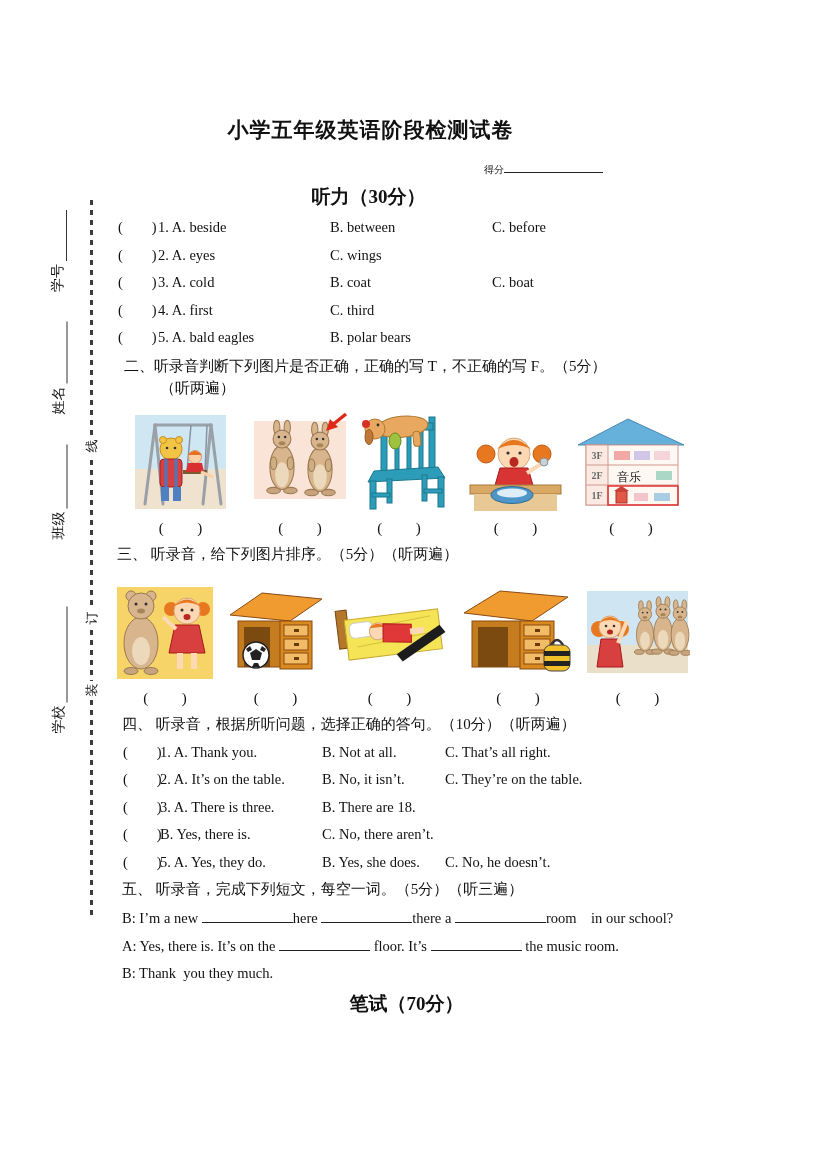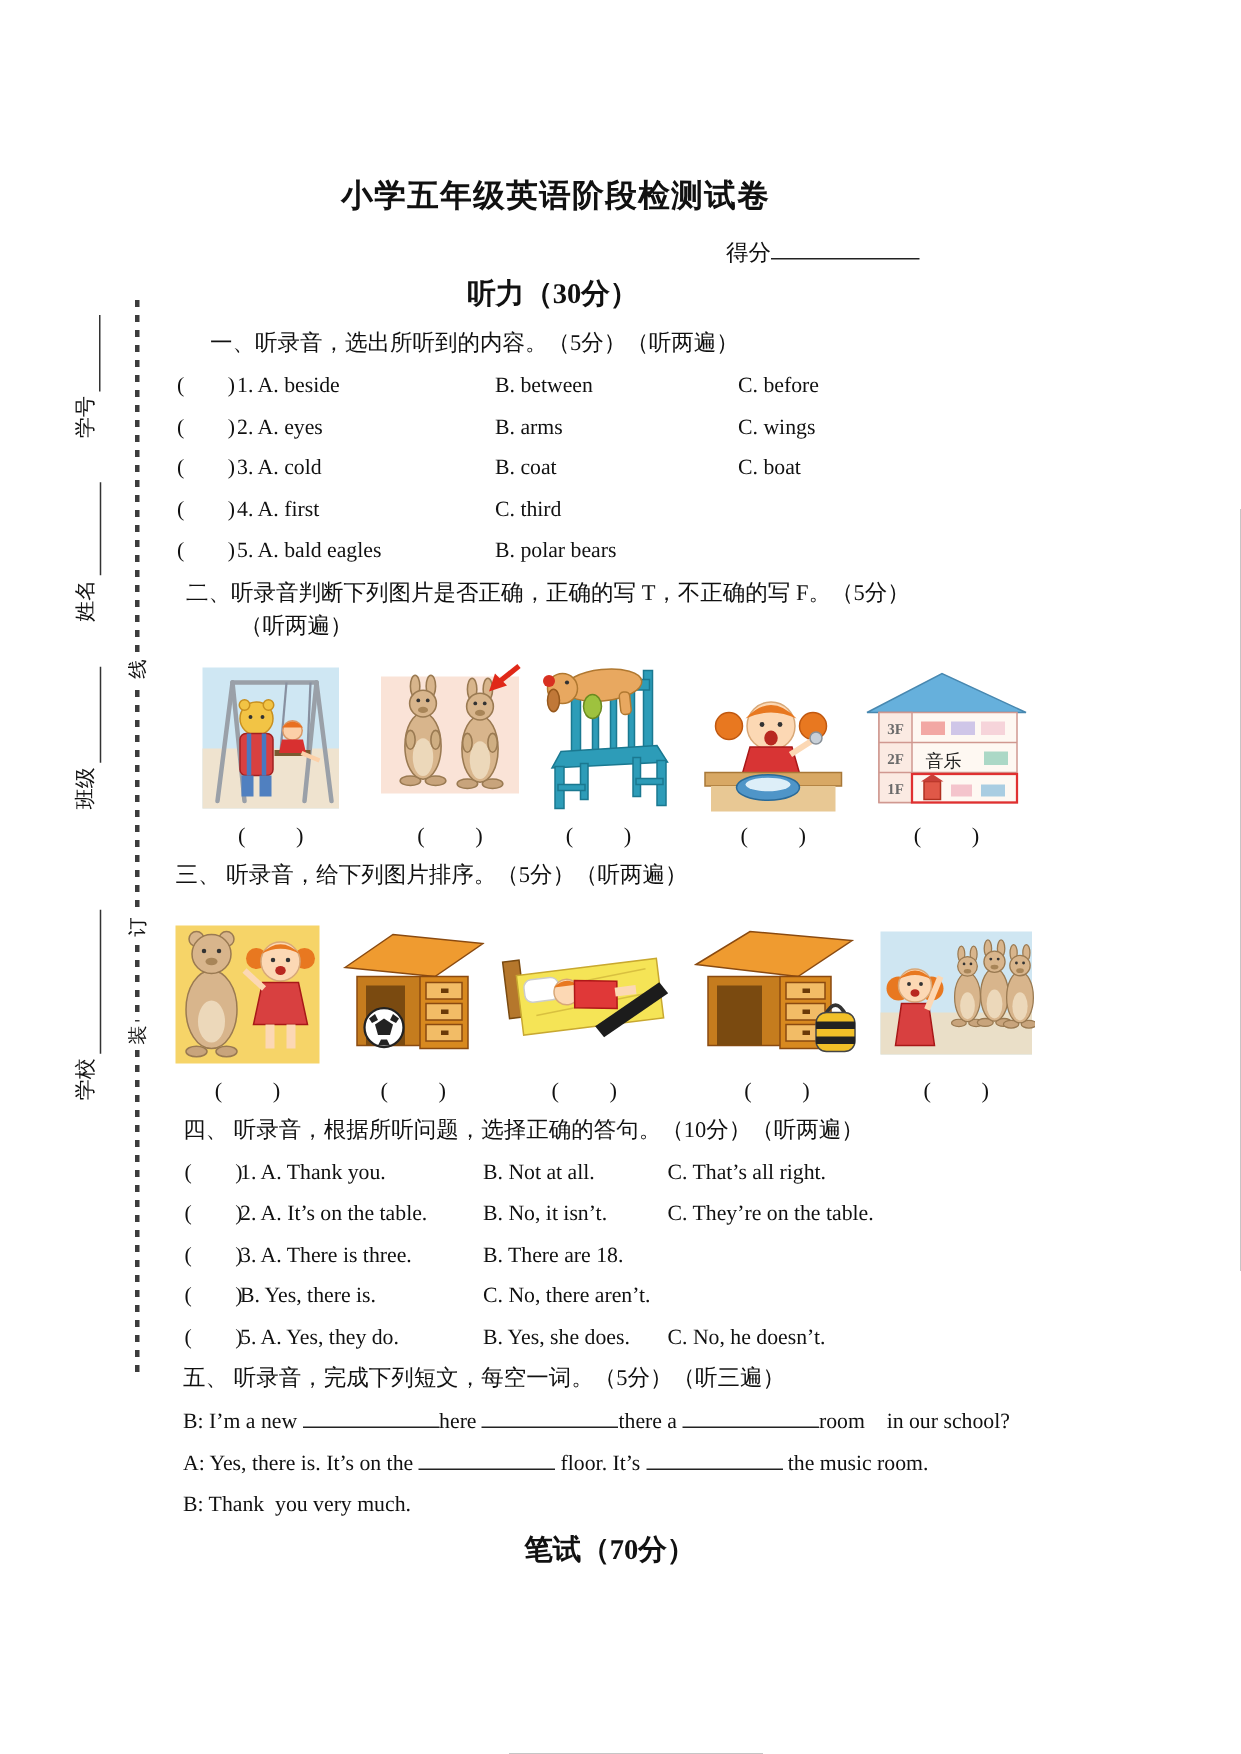--- a/index.html
+++ b/index.html
@@ -2,21 +2,21 @@
 <html><head>
 <meta charset="utf-8">
 <style>
   html,body{margin:0;padding:0;background:#9a9a9a;}
   .page{position:relative;width:827px;height:1169px;margin:0 auto;background:#ffffff;
         font-family:"Liberation Serif","DejaVu Serif",serif;color:#111;overflow:hidden;}
   .content{position:absolute;left:112px;top:0;width:625px;}
 
   .title{margin:116px 0 0;padding-right:108px;text-align:center;
          font-size:21px;font-weight:bold;letter-spacing:1px;line-height:28px;}
-  .score-row{margin:14px 0 0 372px;font-size:15px;height:22px;white-space:pre;}
+  .score-row{margin:14px 0 0 372px;font-size:10px;height:22px;white-space:pre;}
   .score-line{display:inline-block;width:99px;height:14px;border-bottom:1.5px solid #222;}
   .sec-head{margin:3px 0 0;padding-right:112px;text-align:center;
             font-size:19px;font-weight:bold;line-height:27px;}
   .sec-head.written{margin-top:2px;padding-right:36px;}
 
   .part-head{font-size:15px;line-height:22px;margin-top:3px;white-space:pre;}
   .ph1{margin-left:28px;margin-top:8px;}
   .ph2{margin-left:12px;}
   .ph2b{margin-left:48px;margin-top:0;}
   .ph3{margin-left:5px;margin-top:4px;}
@@ -82,24 +82,23 @@
   </div>
 
   <div class="content">
 
     <h1 class="title">小学五年级英语阶段检测试卷</h1>
 
     <div class="score-row"><span>得分</span><span class="score-line"></span></div>
 
     <h2 class="sec-head">听力（30分）</h2>
 
-    <div class="part-head ph1">一、听录音，选出所听到的内容。（5分）（听两遍）</div>
     <div class="rows" id="part1-rows">
         <div class="qrow q1"><span class="qparen">(        )</span><span>1. A. beside</span><span>B. between</span><span>C. before</span></div>
-        <div class="qrow q1"><span class="qparen">(        )</span><span>2. A. eyes</span><span>B. arms</span><span>C. wings</span></div>
+        <div class="qrow q1"><span class="qparen">(        )</span><span>2. A. eyes</span><span>C. wings</span></div>
         <div class="qrow q1"><span class="qparen">(        )</span><span>3. A. cold</span><span>B. coat</span><span>C. boat</span></div>
         <div class="qrow q1"><span class="qparen">(        )</span><span>4. A. first</span><span>C. third</span></div>
         <div class="qrow q1"><span class="qparen">(        )</span><span>5. A. bald eagles</span><span>B. polar bears</span></div>
       </div>
 
     <div class="part-head ph2">二、听录音判断下列图片是否正确，正确的写 T，不正确的写 F。（5分）</div>
     <div class="part-head ph2b">（听两遍）</div>
 
     <div class="img-row">
       <figure style="width:95px;margin-left:21px">
@@ -365,18 +364,18 @@
         <div class="qrow q4"><span class="qparen">(        )</span><span>2. A. It’s on the table.</span><span>B. No, it isn’t.</span><span>C. They’re on the table.</span></div>
         <div class="qrow q4"><span class="qparen">(        )</span><span>3. A. There is three.</span><span>B. There are 18.</span></div>
         <div class="qrow q4"><span class="qparen">(        )</span><span>B. Yes, there is.</span><span>C. No, there aren’t.</span></div>
         <div class="qrow q4"><span class="qparen">(        )</span><span>5. A. Yes, they do.</span><span>B. Yes, she does.</span><span>C. No, he doesn’t.</span></div>
       </div>
 
     <div class="part-head ph5">五、 听录音，完成下列短文，每空一词。（5分）（听三遍）</div>
     <div class="p5lines" id="part5-lines">
         <div class="p5line"><span>B: I’m a new </span><span class="blank"></span><span>here </span><span class="blank"></span><span>there a </span><span class="blank"></span><span>room    in our school?</span></div>
         <div class="p5line"><span>A: Yes, there is. It’s on the </span><span class="blank"></span><span> floor. It’s </span><span class="blank"></span><span> the music room.</span></div>
-        <div class="p5line"><span>B: Thank  you very much.</span></div>
+        <div class="p5line"><span>B: Thank  you they much.</span></div>
       </div>
 
     <h2 class="sec-head written">笔试（70分）</h2>
   </div>
 </div>
 
 </body></html>

